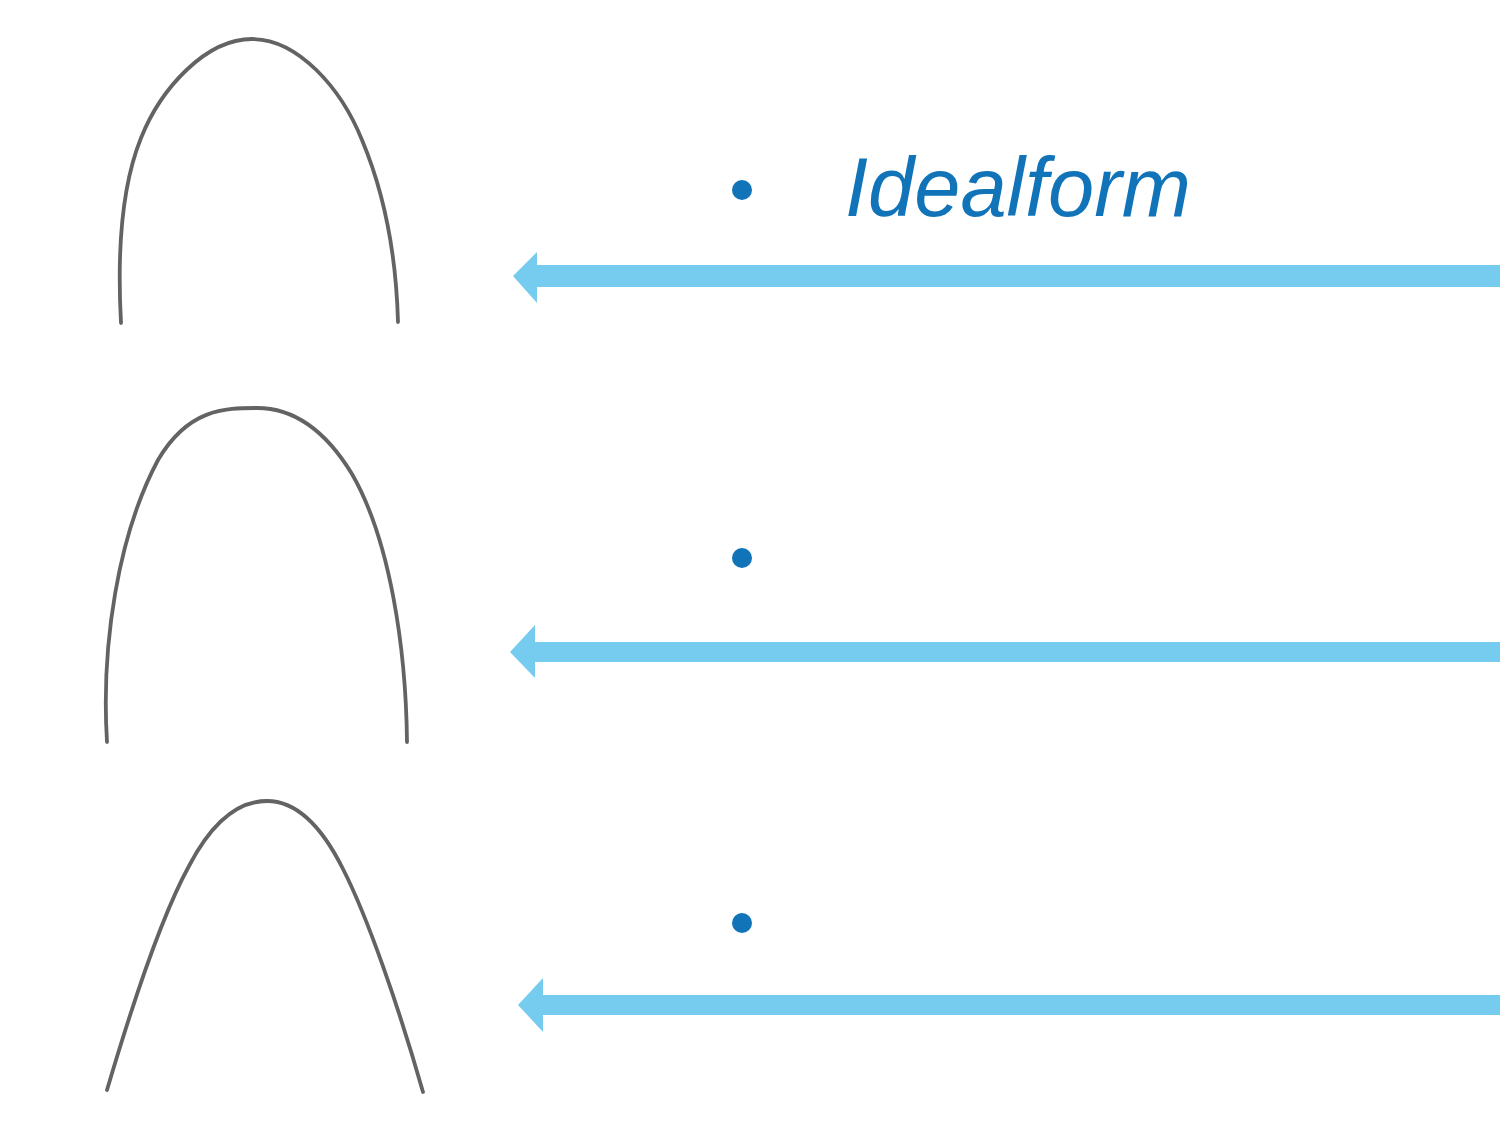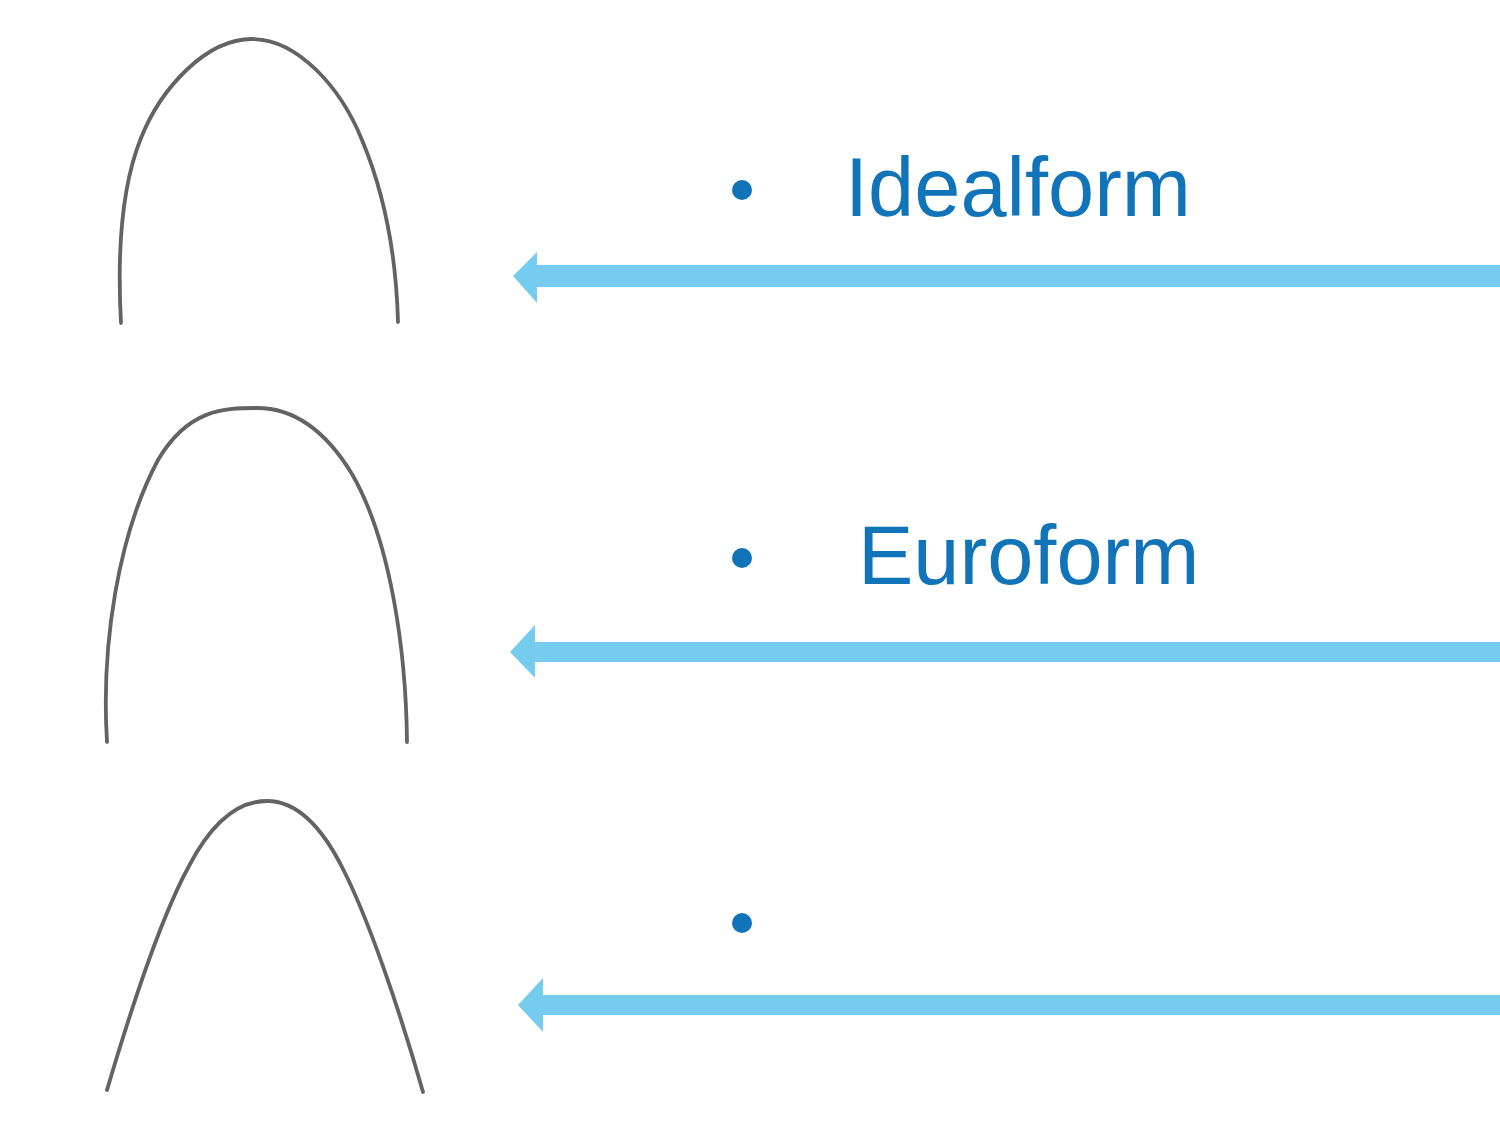--- a/index.html
+++ b/index.html
@@ -33,20 +33,21 @@
   .bullet.b2 { left: 732px; top: 548px; }
   .bullet.b3 { left: 732px; top: 913px; }
 
   .form-label {
     position: absolute;
     font-size: 83px;
     line-height: 1;
     color: #1173b8;
     white-space: nowrap;
     letter-spacing: 0;
+    font-style: italic;
   }
   .form-label.l1 { left: 845px; top: 146px; }
   .form-label.l2 { left: 858px; top: 514px; }
   .form-label.l3 { left: 858px; top: 879px; }
 
   .arrow-svg {
     position: absolute;
     display: block;
   }
   .arrow-svg.a1 { left: 510px; top: 250px; }
@@ -70,21 +71,20 @@
 
   <svg class="wire-svg w3" width="345" height="315" viewBox="0 0 345 315">
     <path d="M 15 302 C 41 214, 70 127, 97 78 C 121 32, 148 13, 175 13
              C 202 13, 227 33, 251 81 C 276 130, 307 220, 331 304" fill="none" stroke-width="3.8" stroke-linecap="round" stroke="#636363"></path>
   </svg>
 
   <span class="bullet b1"></span>
   <span class="form-label l1">Idealform</span>
 
   <span class="bullet b2"></span>
-  <span class="form-label l2">Euroform</span>
 
   <span class="bullet b3"></span>
 
   <svg class="arrow-svg a1" width="990" height="56" viewBox="0 0 990 56">
     <polygon points="3,26 27,2 27,15 990,15 990,37 27,37 27,53" fill="#76ccee"></polygon>
   </svg>
 
   <svg class="arrow-svg a2" width="993" height="58" viewBox="0 0 993 58">
     <polygon points="3,30 28,3 28,20 993,20 993,40 28,40 28,56" fill="#76ccee"></polygon>
   </svg>

